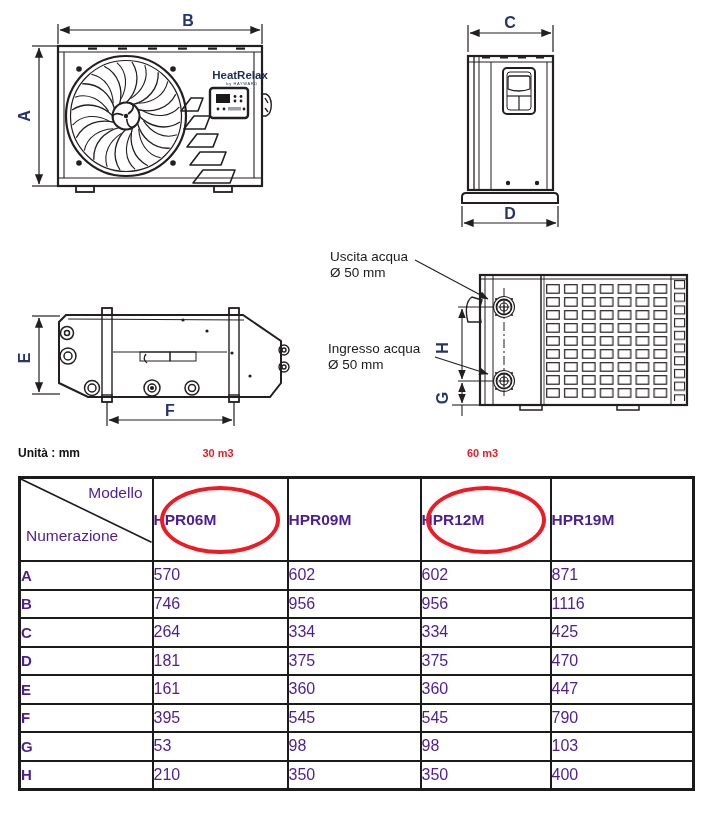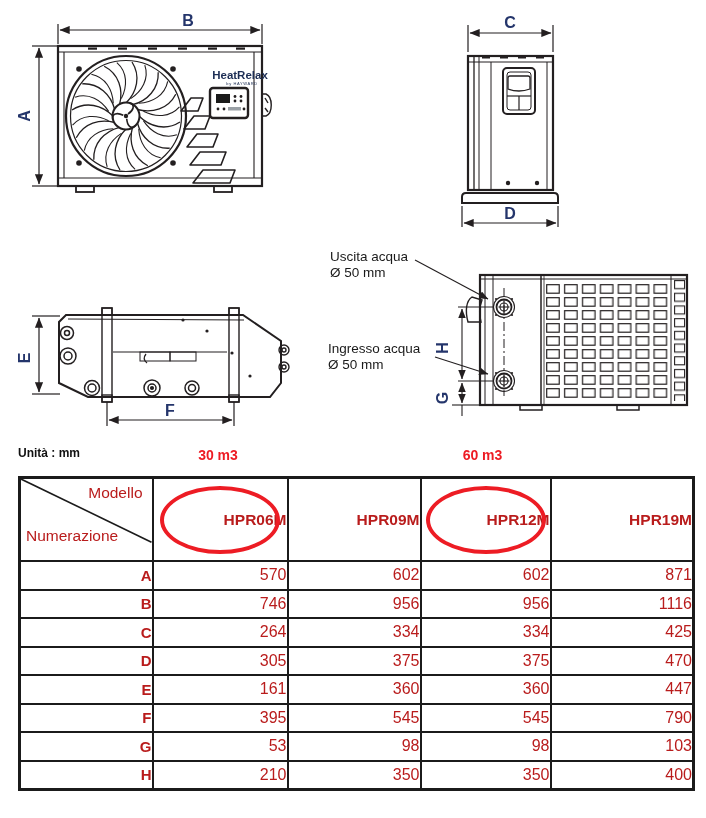--- a/index.html
+++ b/index.html
@@ -1,26 +1,26 @@
 <!DOCTYPE html>
 <html><head>
 <meta charset="utf-8">
 <style>
   html,body{margin:0;padding:0;background:#fff;}
   .page{position:relative;width:706px;height:818px;background:#ffffff;overflow:hidden;
         font-family:"Liberation Sans",sans-serif;color:#111;}
   .drawing{position:absolute;}
   .units-label{position:absolute;left:18px;top:446px;font-size:12px;font-weight:bold;color:#111;}
-  .vol{position:absolute;top:447px;font-size:14px;font-weight:bold;color:#ed1c24;text-align:center;}
+  .vol{position:absolute;top:447px;font-size:11px;font-weight:bold;color:#ed1c24;text-align:center;}
   .vol1{left:151px;width:134px;}
   .vol2{left:418px;width:129px;}
   table.dims{position:absolute;left:18px;top:476px;width:674px;border-collapse:collapse;
              table-layout:fixed;background:#fff;border:3px solid #1b1b1b;}
-  table.dims td,table.dims th{border:2px solid #1b1b1b;text-align:right;vertical-align:middle;
-             padding:0;font-size:16px;color:#b91c1c;}
+  table.dims td,table.dims th{border:2px solid #1b1b1b;text-align:left;vertical-align:middle;
+             padding:0;font-size:16px;color:#4c1d95;}
   tr.head td{height:81px;font-size:15.5px;}
   tr.data td,tr.data th{height:26.5px;}
   tr.data th{font-weight:bold;font-size:15px;}
   td.corner{position:relative;font-size:14.5px;}
   td.corner .diag{position:absolute;left:0;top:0;width:100%;height:100%;}
   td.corner .tr{position:absolute;top:5px;right:9px;}
   td.corner .bl{position:absolute;bottom:15px;left:5px;}
   td.model{position:relative;font-weight:bold;}
   .ring{position:absolute;left:50%;top:50%;transform:translate(-50%,-50%);
         width:112px;height:60px;border:4.5px solid #ed1c24;border-radius:50%;}
@@ -386,21 +386,21 @@
       </tr>
       <tr class="data">
         <th>C</th>
         <td>264</td>
         <td>334</td>
         <td>334</td>
         <td>425</td>
       </tr>
       <tr class="data">
         <th>D</th>
-        <td>305</td>
+        <td>181</td>
         <td>375</td>
         <td>375</td>
         <td>470</td>
       </tr>
       <tr class="data">
         <th>E</th>
         <td>161</td>
         <td>360</td>
         <td>360</td>
         <td>447</td>

